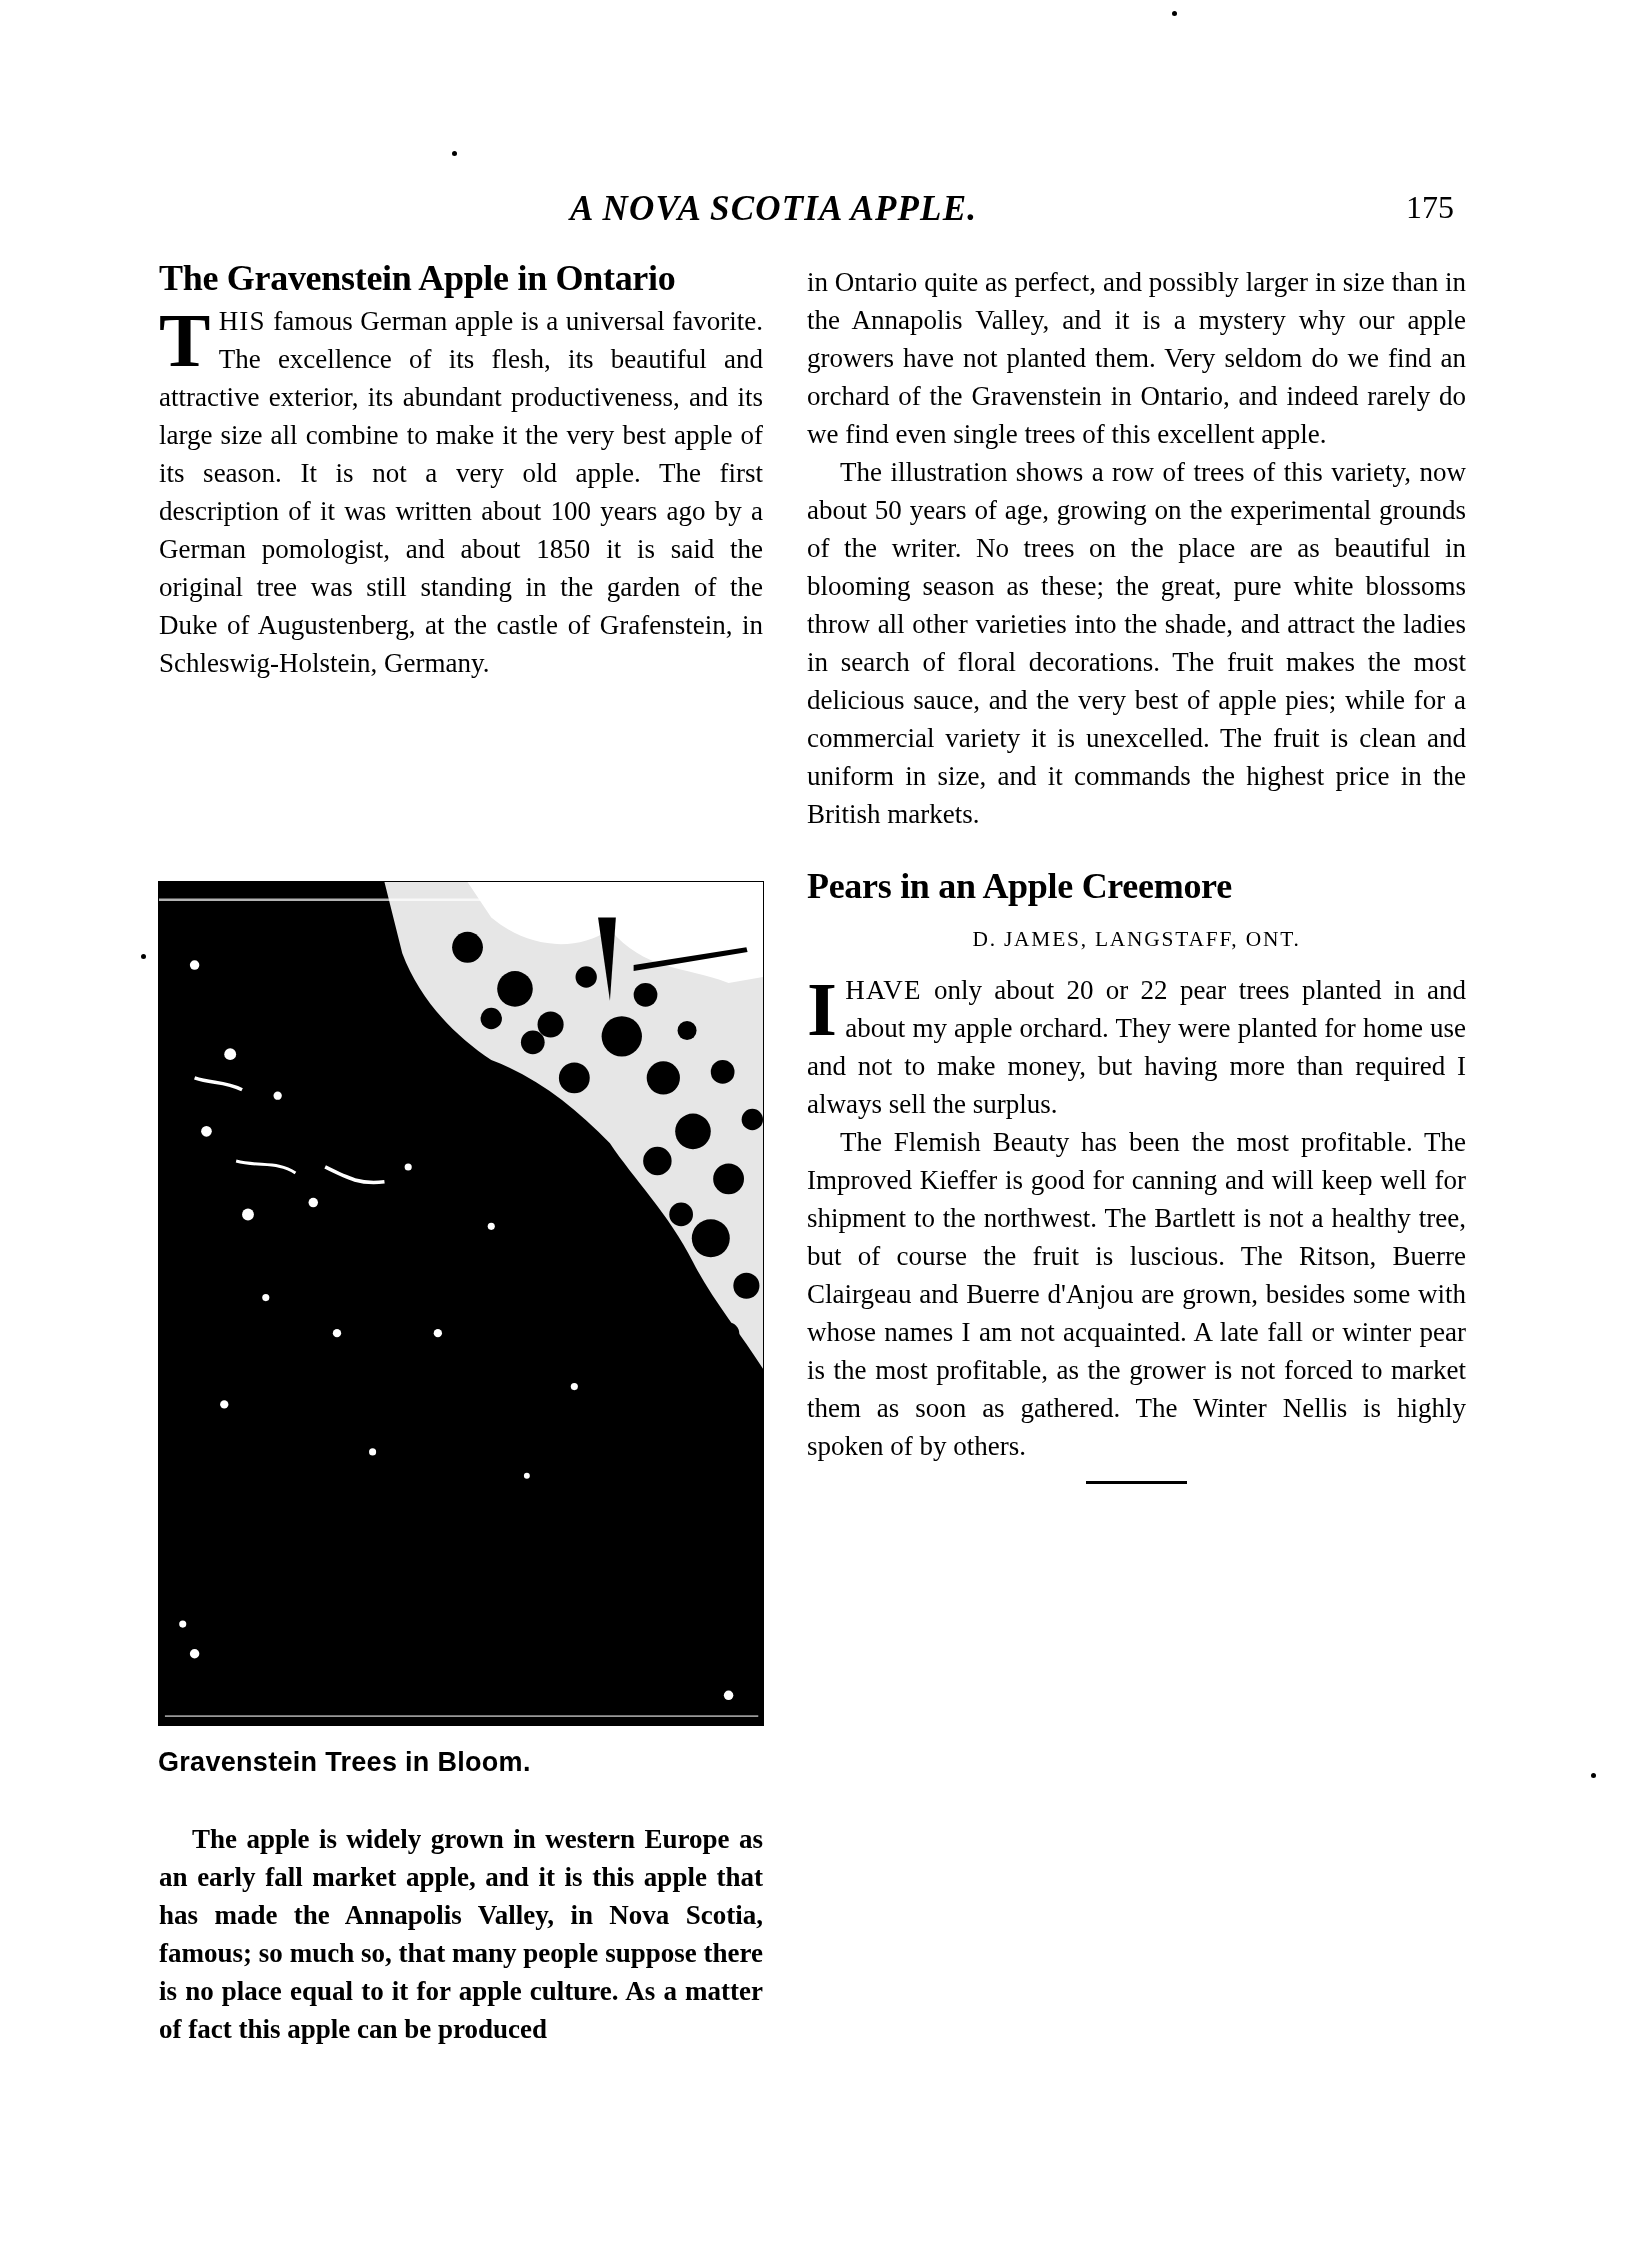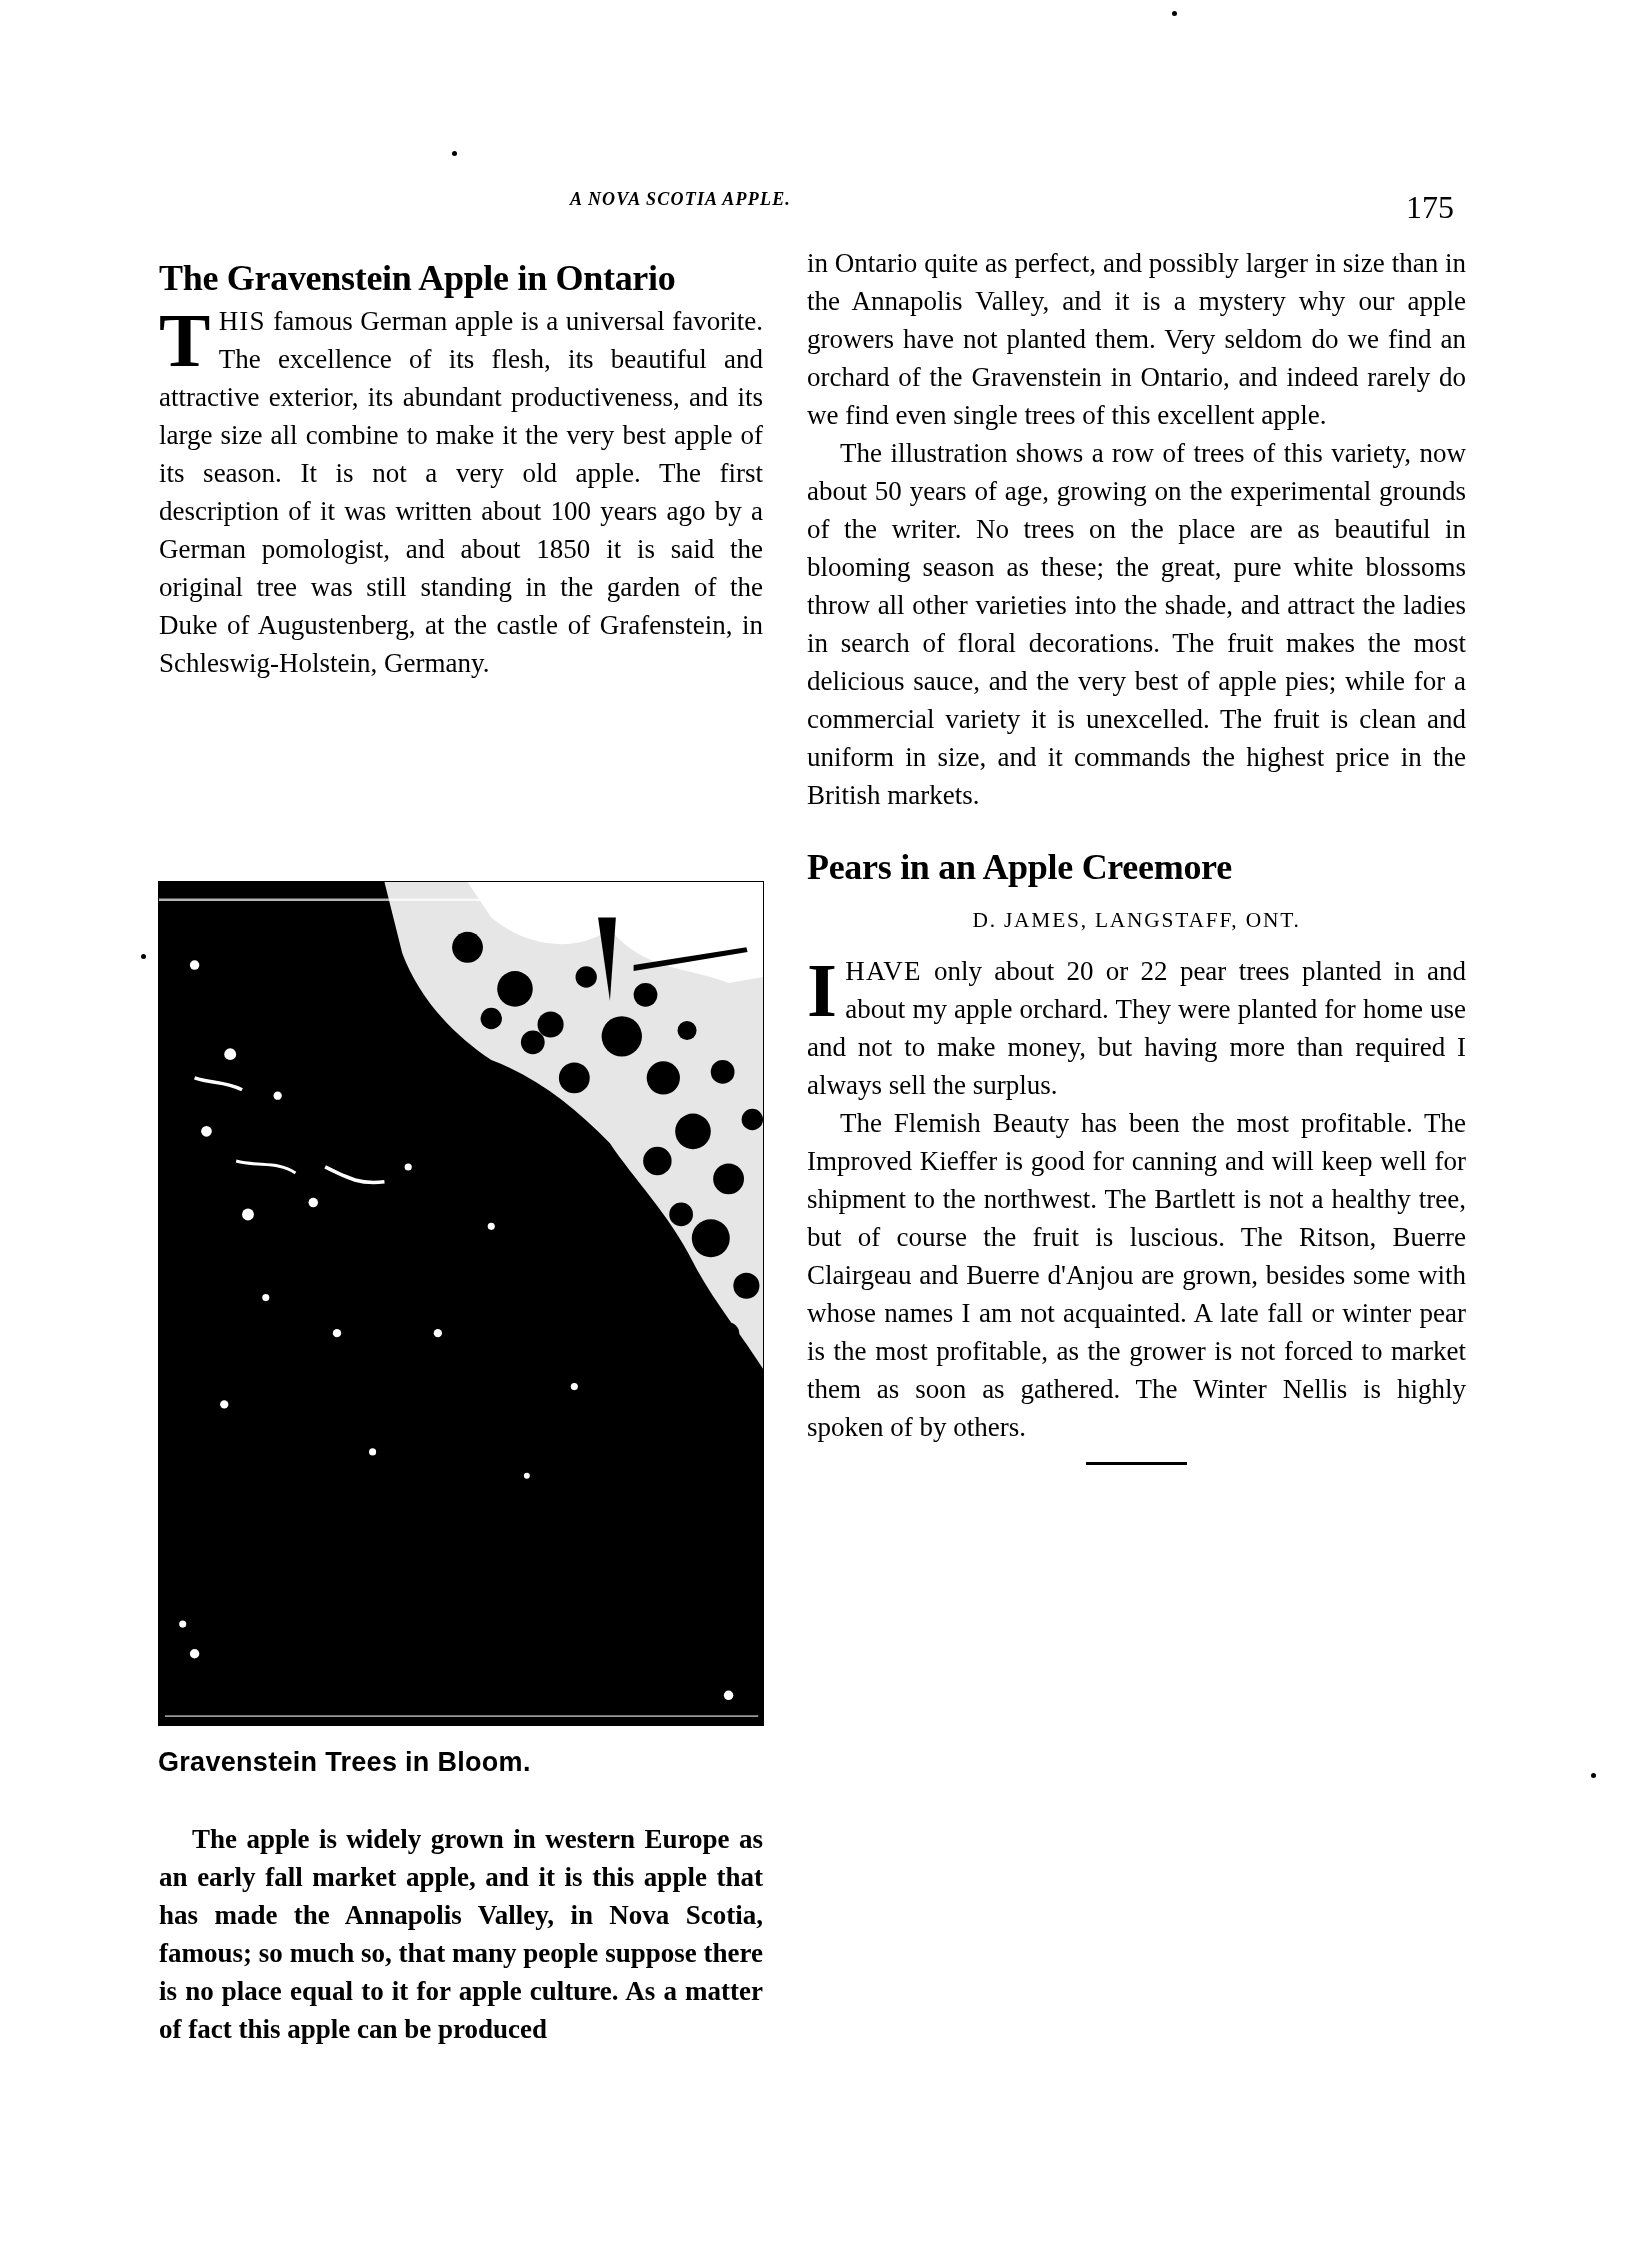--- a/index.html
+++ b/index.html
@@ -1,22 +1,22 @@
 <!DOCTYPE html>
 <html style="font-size:9.5px"><head>
 <meta charset="utf-8">
 <style>
   html, body { margin: 0; padding: 0; background: #ffffff; }
   body { width: 1628px; height: 2261px; position: relative; overflow: hidden; color: #000; font-family: "Liberation Serif", "DejaVu Serif", serif; }
   .abs { position: absolute; }
-  .running-head { left: 570px; top: 189px; font-size: 18px; font-style: italic; font-weight: bold; letter-spacing: 1.2px; }
+  .running-head { left: 570px; top: 189px; font-size: 35px; font-style: italic; font-weight: bold; letter-spacing: 1.2px; }
   .page-num { left: 1406px; top: 189px; font-size: 32px; }
   .col { position: absolute; }
   .col-left { left: 159px; top: 255px; width: 604px; }
-  .col-right { left: 807px; top: 244px; width: 659px; font-family: Liberation Serif, serif; }
+  .col-right { left: 807px; top: 263px; width: 659px; font-family: Liberation Serif, serif; }
   .h-title { font-weight: bold; font-size: 36px; line-height: 47px; text-align: left; margin: 0; white-space: nowrap; letter-spacing: -0.3px; }
   .byline { font-size: 21.4px; letter-spacing: 1.8px; text-align: center; line-height: 36px; margin: 10.7px 0 14.2px 0; text-transform: uppercase; }
   p.body { font-size: 27px; line-height: 38px; margin: 0; text-align: justify; text-indent: 33px; }
   p.body.noindent { text-indent: 0; }
   .dropcap-wrap { position: relative; }
   .dropcap { float: left; font-size: 77px; line-height: 66px; font-weight: bold; margin: 4.7px 8.3px 0 0; padding: 0; }
   .smallcaps { letter-spacing: 1.2px; }
   .photo { position: absolute; left: 158px; top: 881px; width: 604px; height: 843px; background: #000; border: 1.8px solid #000; overflow: hidden; }
   .photo svg { display: block; width: 100%; height: 100%; }
   .caption { position: absolute; left: 158px; top: 1747px; width: 604px; text-align: left; font-weight: bold; font-size: 27px; font-family: "Liberation Sans", "DejaVu Sans", sans-serif; letter-spacing: 0.3px; }

